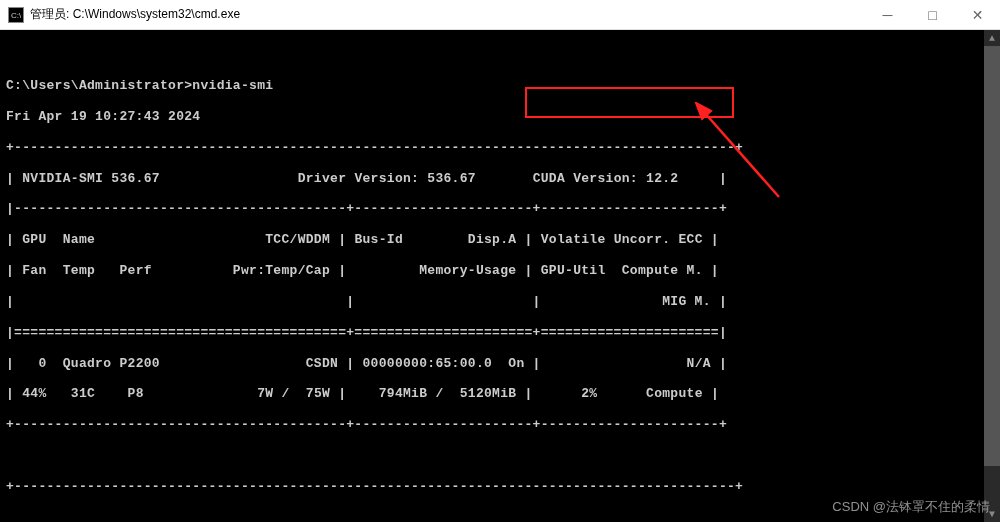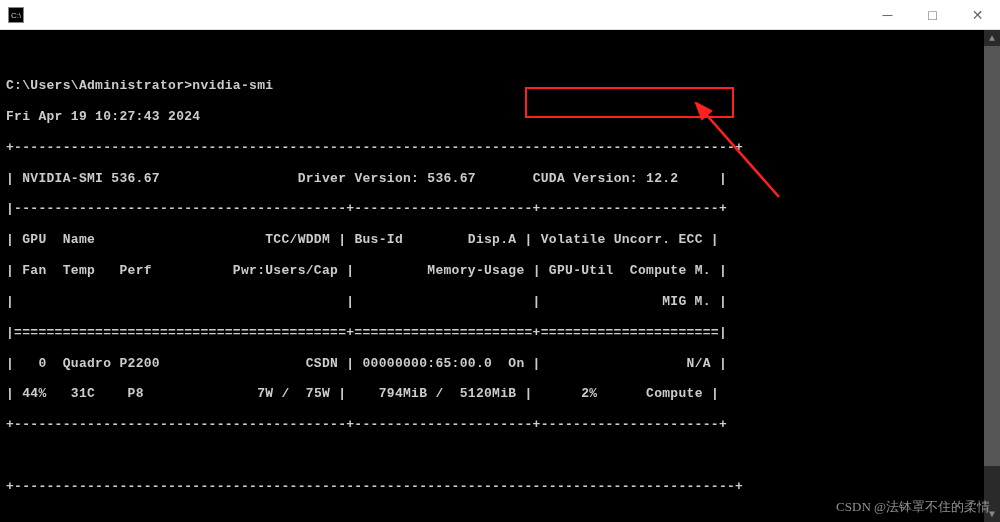--- a/index.html
+++ b/index.html
@@ -70,21 +70,21 @@
     position: absolute;
     top: 102px;
     left: 694px;
     pointer-events: none;
   }
   .watermark {
     position: absolute;
     bottom: 6px;
     right: 10px;
     color: #aaa;
-    font-family: Liberation Serif, serif;
+    font-family: Liberation Sans, sans-serif;
     font-size: 13px;
     opacity: 0.85;
   }
   .scrollbar {
     position: absolute;
     right: 0;
     top: 30px;
     width: 16px;
     height: 492px;
     background: #2a2a2a;
@@ -110,36 +110,37 @@
 </style>
 </head>
 <body>
 
 <div class="titlebar">
   <span class="titlebar-icon">
     <svg viewBox="0 0 10 10">
         <text x="0" y="8" font-size="8" fill="#ccc">C:\</text>
       </svg>
   </span>
+  <span class="titlebar-text">管理员: C:\Windows\system32\cmd.exe</span>
   <div class="window-controls">
     <div class="ctrl-btn">─</div>
     <div class="ctrl-btn">□</div>
     <div class="ctrl-btn">✕</div>
   </div>
 </div>
 
 <div class="terminal">
 <span class="term-line"> </span>
 <span class="term-line"><span>C:\Users\Administrator&gt;</span><span>nvidia-smi</span></span>
 <span class="term-line">Fri Apr 19 10:27:43 2024</span>
 <span class="term-line">+-----------------------------------------------------------------------------------------+</span>
 <span class="term-line">| <span>NVIDIA-SMI 536.67</span>                 <span>Driver Version: 536.67</span>       <span>CUDA Version: 12.2</span>     |</span>
 <span class="term-line">|-----------------------------------------+----------------------+----------------------+</span>
 <span class="term-line">| <span>GPU</span>  <span>Name</span>                     <span>TCC/WDDM</span> | <span>Bus-Id</span>        <span>Disp.A</span> | <span>Volatile Uncorr. ECC</span> |</span>
-<span class="term-line">| <span>Fan</span>  <span>Temp</span>   <span>Perf</span>          <span>Pwr:Users/Cap</span> |         <span>Memory-Usage</span> | <span>GPU-Util</span>  <span>Compute M.</span> |</span>
+<span class="term-line">| <span>Fan</span>  <span>Temp</span>   <span>Perf</span>          <span>Pwr:Temp/Cap</span> |         <span>Memory-Usage</span> | <span>GPU-Util</span>  <span>Compute M.</span> |</span>
 <span class="term-line">|                                         |                      |               <span>MIG M.</span> |</span>
 <span class="term-line">|=========================================+======================+======================|</span>
 <span class="term-line">|   <span>0</span>  <span>Quadro P2200</span>                  <span>CSDN</span> | <span>00000000:65:00.0</span>  <span>On</span> |                  <span>N/A</span> |</span>
 <span class="term-line">| <span>44%</span>   <span>31C</span>    <span>P8</span>              <span>7W /  75W</span> |    <span>794MiB /  5120MiB</span> |      <span>2%</span>      <span>Compute</span> |</span>
 <span class="term-line">+-----------------------------------------+----------------------+----------------------+</span>
 <span class="term-line">                                                                                         </span>
 <span class="term-line">+-----------------------------------------------------------------------------------------+</span>
 
 
 

